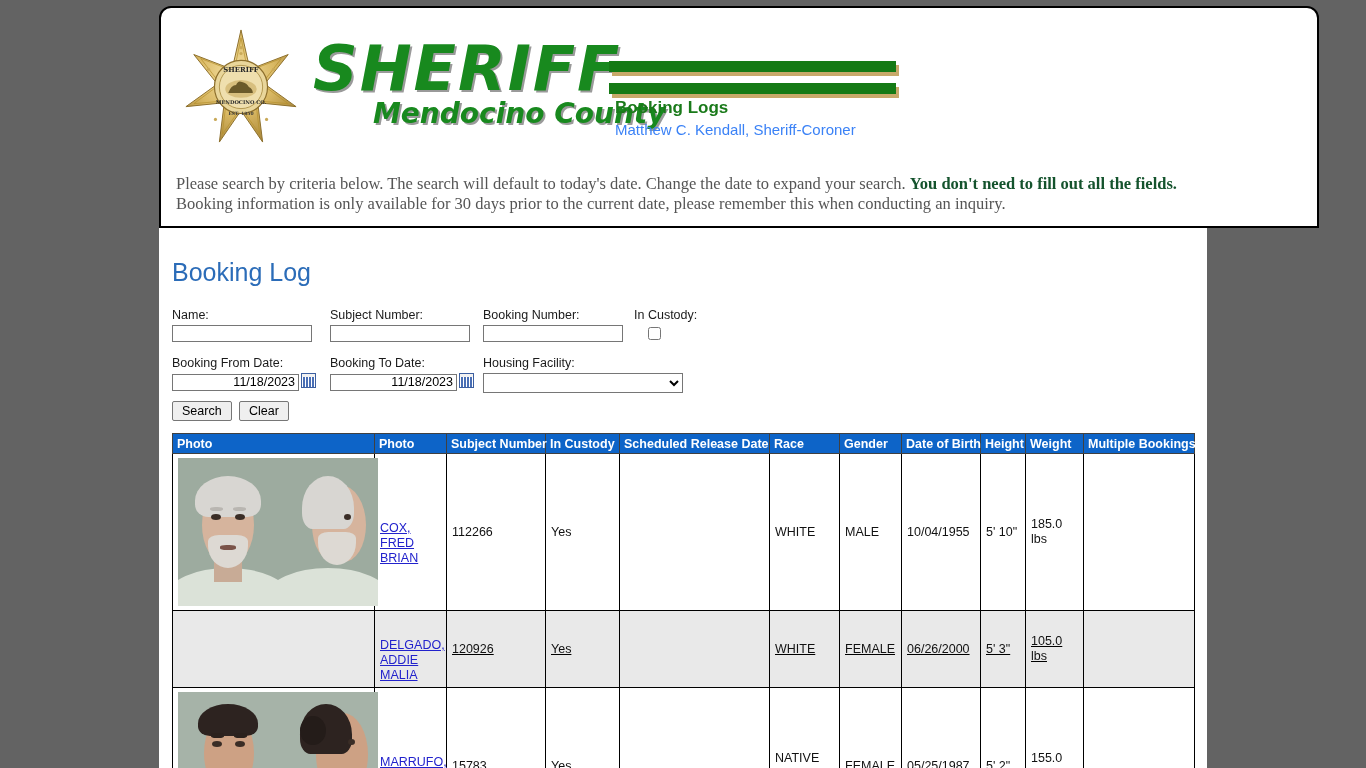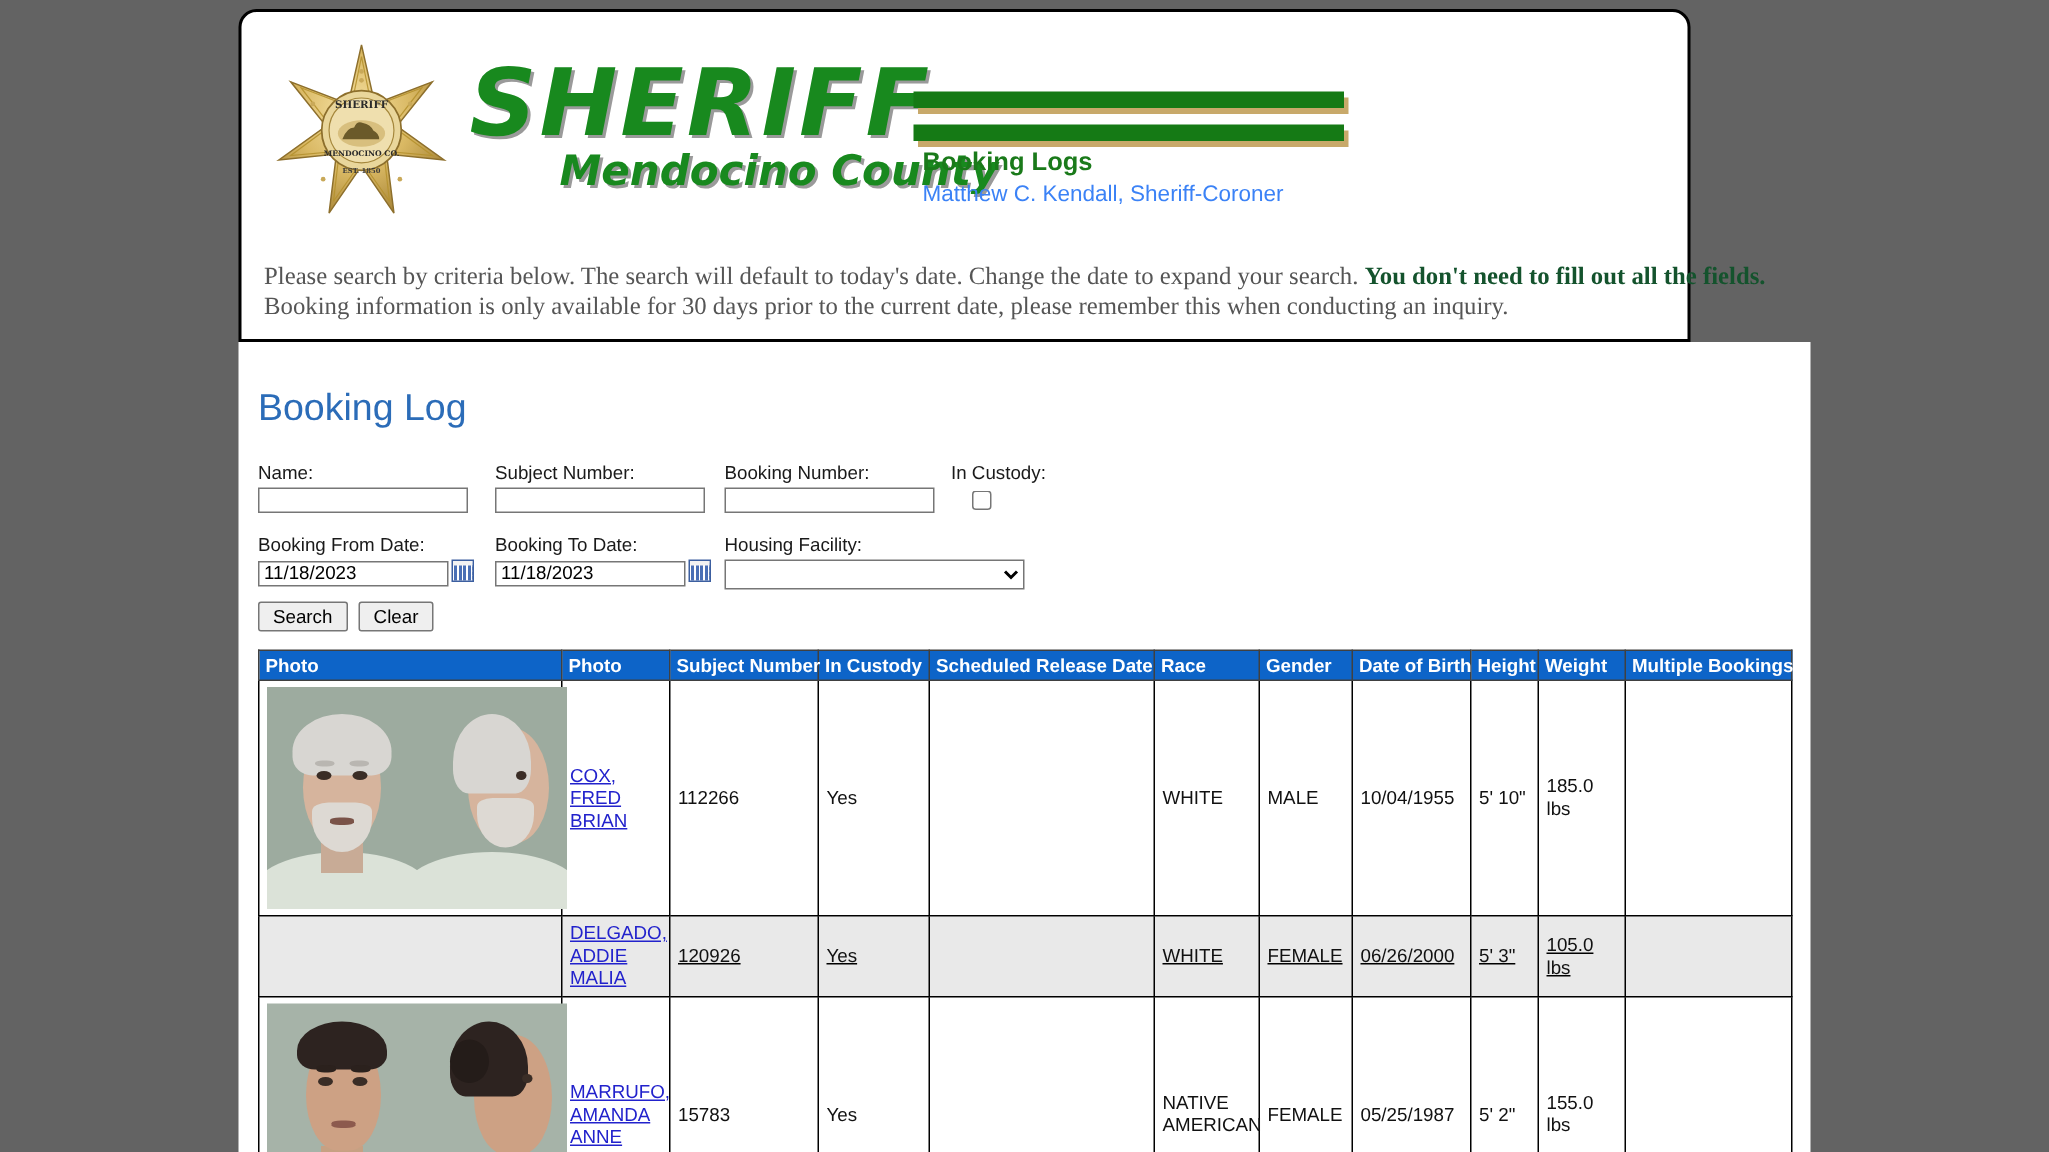--- a/index.html
+++ b/index.html
@@ -19,21 +19,21 @@
     left: 159px;
     top: 0px;
     width: 1048px;
     height: 768px;
   }
 
   
   .header-panel {
     position: relative;
     box-sizing: border-box;
-    width: 968px;
+    width: 1160px;
     height: 228px;
     background: #ffffff;
     border: 2px solid #000000;
     border-top: none;
     border-radius: 0 0 0 0;
     text-decoration: underline;
     -webkit-border-bottom-left-radius: 0;
   }
   .header-panel {
     border-radius: 12px 12px 0 0;
@@ -188,20 +188,21 @@
   input[type="text"] {
     box-sizing: border-box;
     height: 17px;
     border: 1px solid #767676;
     background: #ffffff;
     font-family: "Liberation Sans", sans-serif;
     font-size: 12.5px;
     padding: 0 3px;
     color: #000;
     outline: none;
+    text-align: right;
   }
   .inp-wide { width: 140px; }
   .inp-date { width: 127px; height: 18px; }
 
   input[type="checkbox"] {
     width: 13px;
     height: 13px;
     margin: 2px 0 0 14px;
   }
 
@@ -331,20 +332,21 @@
     border-radius: 30% 30% 55% 55% / 20% 20% 75% 75%;
   }
 
   a.name-link {
     color: #2222cc;
     text-decoration: underline;
     font-size: 12.5px;
     line-height: 15px;
     display: inline-block;
     cursor: pointer;
+    margin-top: 23px;
   }
 
   .cell-text { line-height: 15px; }
 </style>
 </head>
 <body>
 
 <div id="page-root">
 
   <div class="header-panel">

